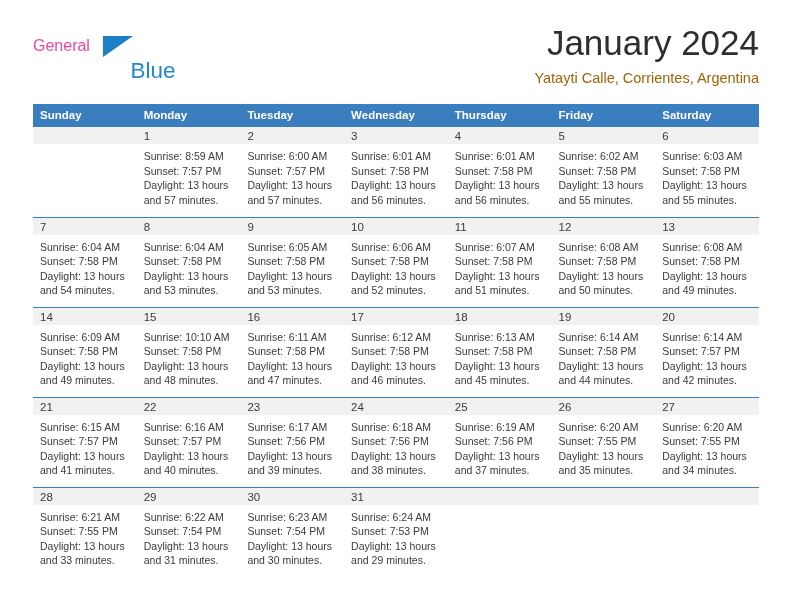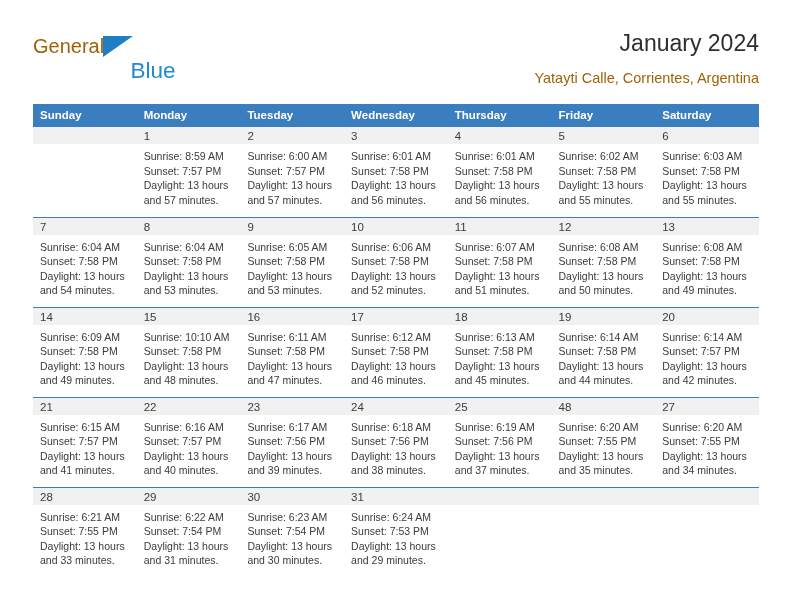--- a/index.html
+++ b/index.html
@@ -33,24 +33,24 @@
   .logo {
     position: absolute;
     left: 33px;
     top: 8px;
     width: 180px;
     height: 58px;
   }
   .logo-top {
     position: relative;
     display: block;
-    font-size: 20px;
+    font-size: 16px;
     line-height: 24px;
     letter-spacing: 0px;
-    color: #a16207;
+    color: #ec4899;
     font-family: "Liberation Sans", sans-serif;
     white-space: nowrap;
   }
   .logo-tri {
     position: absolute;
     left: 70px;
     top: 2px;
     width: 0;
     height: 0;
     border-left: 30px solid #1f7fc4;
@@ -68,21 +68,21 @@
     text-align: center;
   }
 
   .title-block {
     position: absolute;
     right: 33px;
     top: 0;
     text-align: right;
   }
   .cal-title {
-    font-size: 23px;
+    font-size: 35px;
     line-height: 34px;
     color: #2e2e2e;
     font-weight: normal;
     margin: 0;
     white-space: nowrap;
   }
   .cal-sub {
     font-size: 14.5px;
     line-height: 20px;
     color: #a16207;
@@ -404,21 +404,21 @@
           <td class="">
             <div class="daynum-band">25</div>
             <div class="cell-body">
               <div>Sunrise: 6:19 AM</div>
               <div>Sunset: 7:56 PM</div>
               <div>Daylight: 13 hours</div>
               <div>and 37 minutes.</div>
             </div>
           </td>
           <td class="">
-            <div class="daynum-band">48</div>
+            <div class="daynum-band">26</div>
             <div class="cell-body">
               <div>Sunrise: 6:20 AM</div>
               <div>Sunset: 7:55 PM</div>
               <div>Daylight: 13 hours</div>
               <div>and 35 minutes.</div>
             </div>
           </td>
           <td class="">
             <div class="daynum-band">27</div>
             <div class="cell-body">

